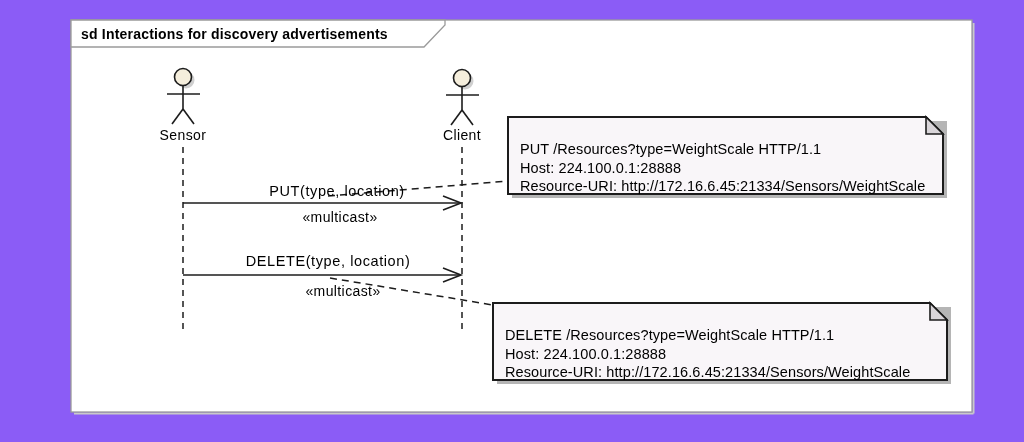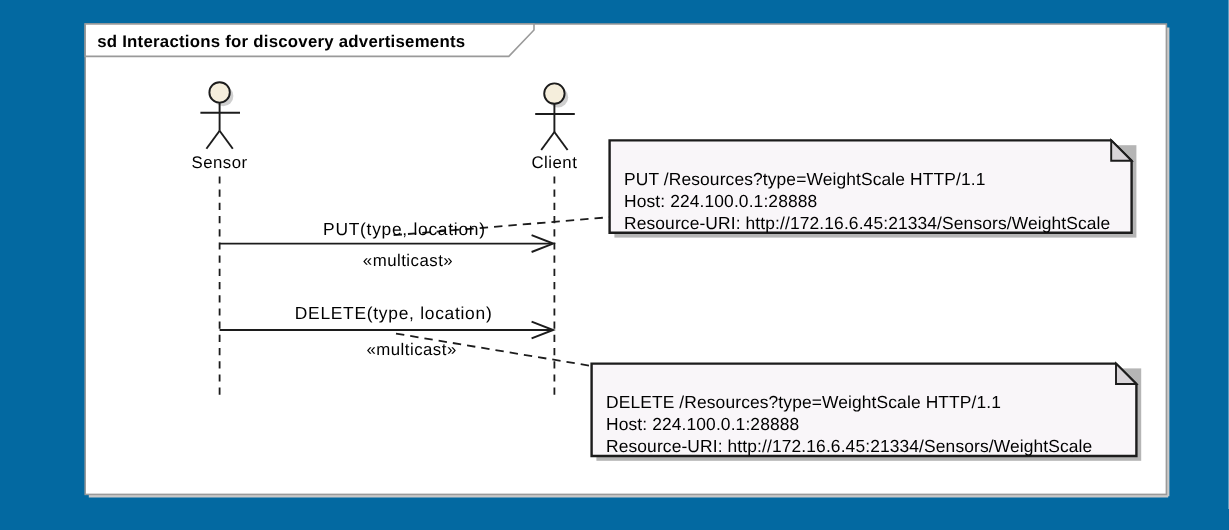--- a/index.html
+++ b/index.html
@@ -5,21 +5,21 @@
   html, body {
     margin: 0;
     padding: 0;
     background: #ffffff;
     font-family: "Liberation Sans", "DejaVu Sans", sans-serif;
   }
   .canvas {
     position: relative;
     width: 1024px;
     height: 442px;
-    background: #0369a1;
+    background: #8b5cf6;
     overflow: hidden;
   }
   svg { display: block; }
   text {
     fill: #000000;
     font-family: "Liberation Sans", "DejaVu Sans", sans-serif;
   }
   .title-text {
     font-size: 14px;
     font-weight: bold;

